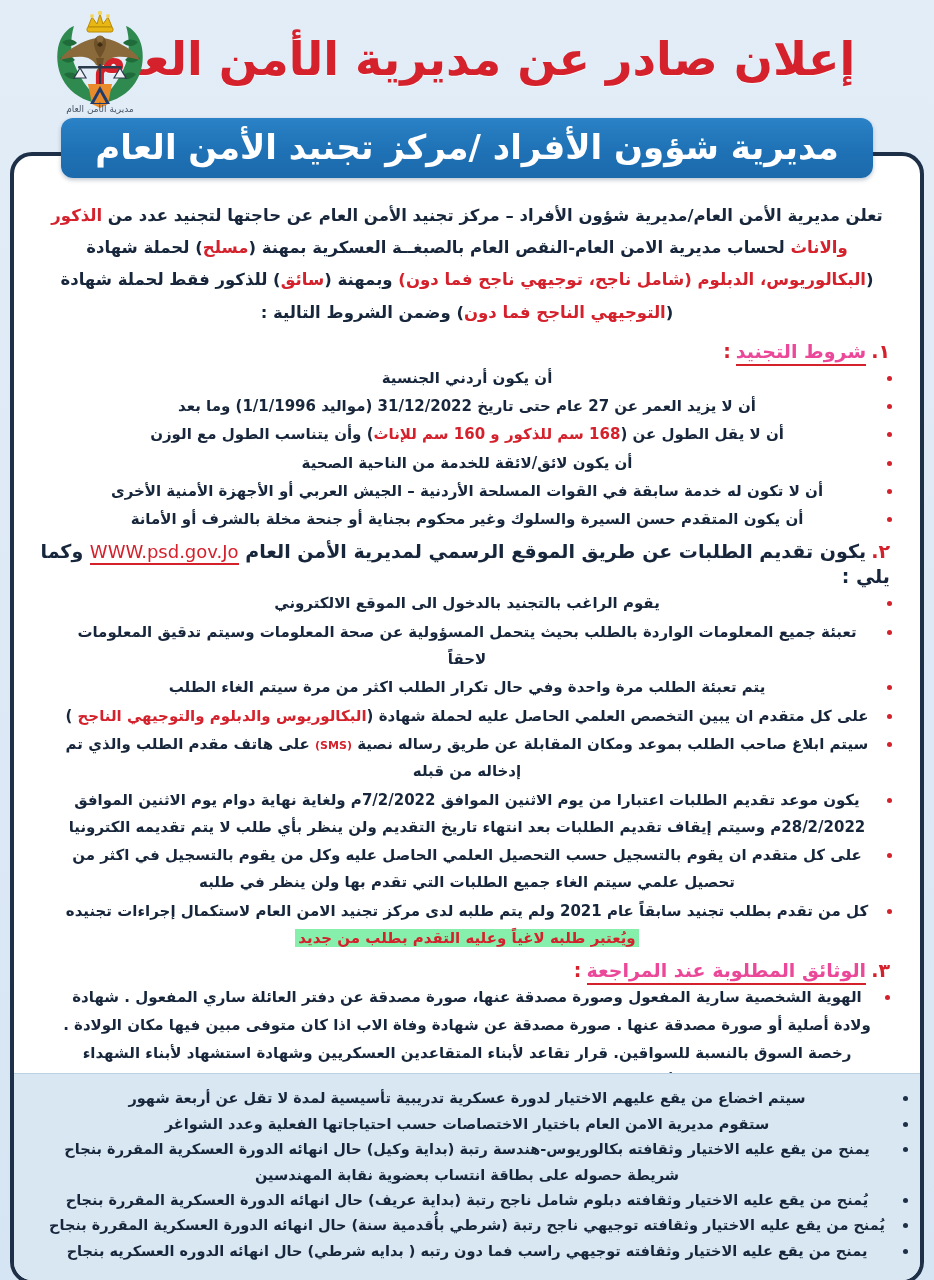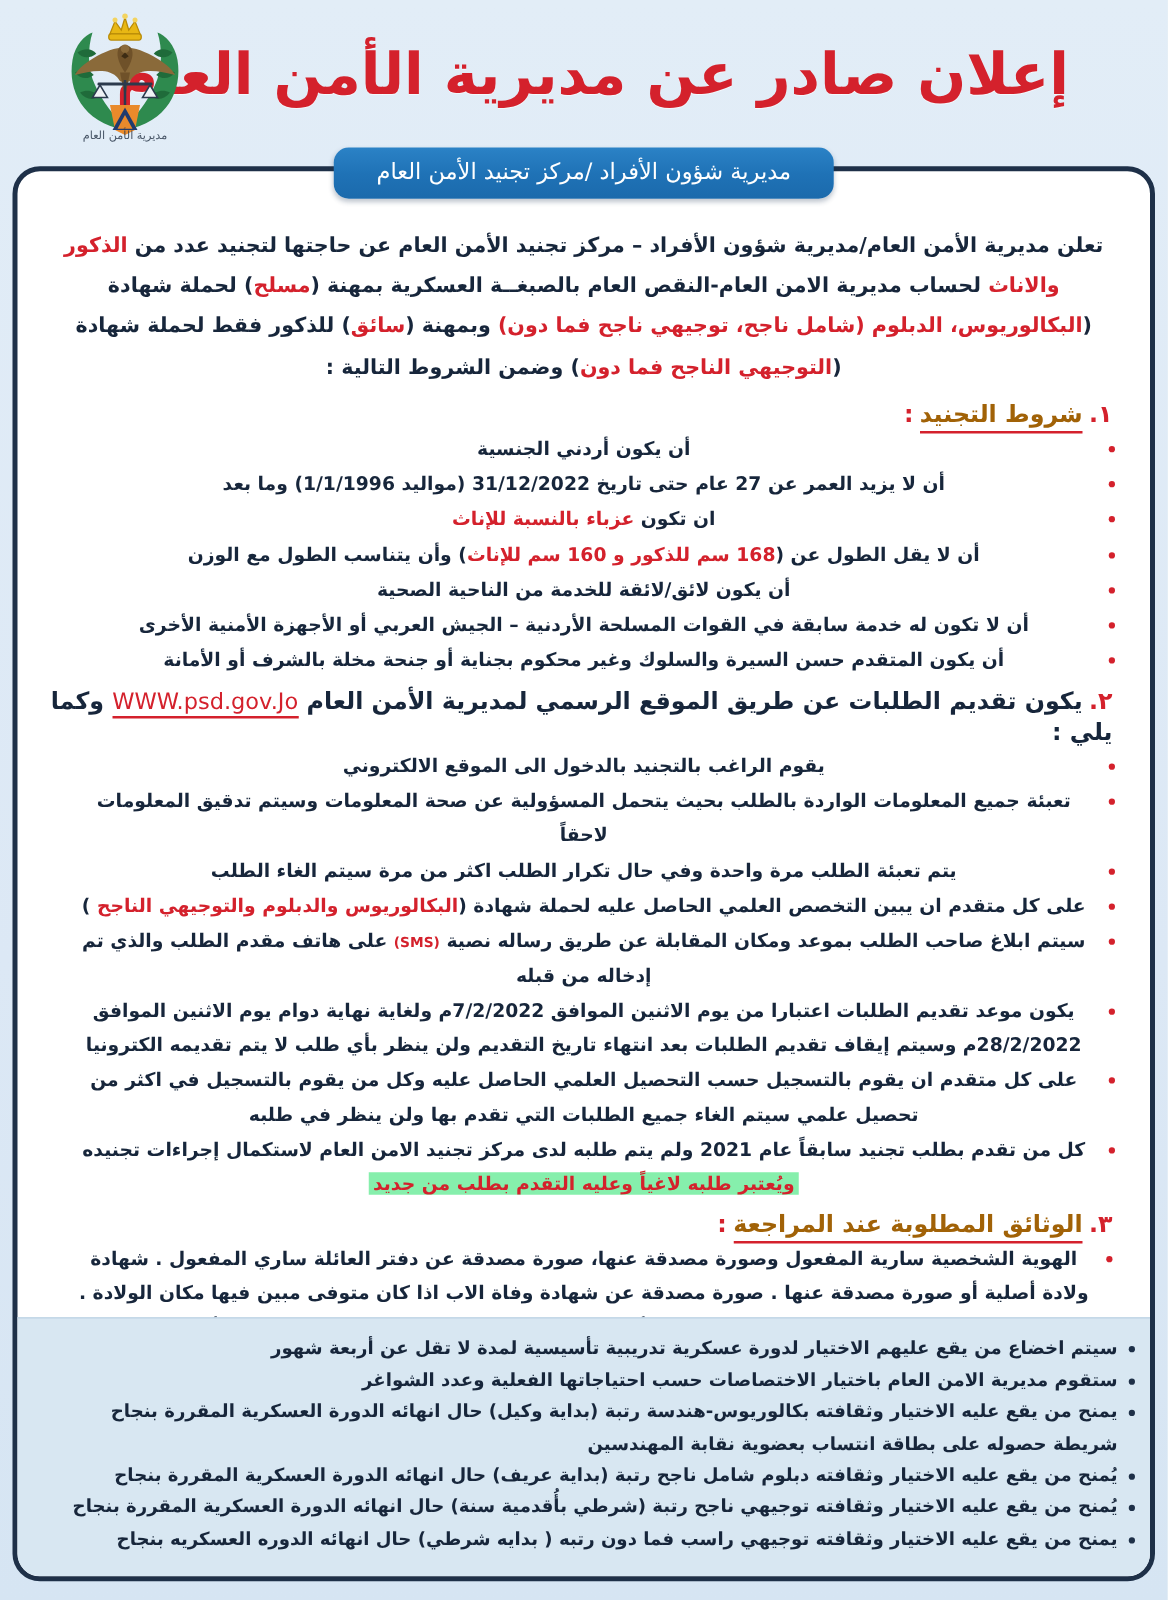--- a/index.html
+++ b/index.html
@@ -61,22 +61,22 @@
     display: flex;
     justify-content: center;
     z-index: 5;
     margin-bottom: -26px;
   }
   .banner {
     background: linear-gradient(180deg,#2b82c6 0%, #1f72b6 52%, #1b6aac 100%);
     border-radius: 12px;
     padding: 9px 34px 11px;
     color: #ffffff;
-    font-size: 18px;
-    font-weight: normal;
+    font-size: 34px;
+    font-weight: bold;
     white-space: nowrap;
     box-shadow: 0 2px 4px rgba(20,45,80,.28);
   }
 
   
   .card {
     position: relative;
     margin: 0 10px;
     border: 4px solid #1e3048;
     border-radius: 22px;
@@ -105,21 +105,21 @@
     margin: 7px 0 3px;
   }
   .sec-head .sec-num {
     font-size: 19px;
     font-weight: bold;
     color: #d4212c;
   }
   .sec-head .sec-title {
     font-size: 19px;
     font-weight: bold;
-    color: #a16207;
+    color: #ec4899;
     border-bottom: 2px solid #d4212c;
     padding-bottom: 2px;
   }
   .sec-head.navy .sec-title {
     color: #17263b;
     border-bottom: none;
   }
   .sec-head .url {
     color: #d4212c;
     border-bottom: 2px solid #d4212c;
@@ -208,20 +208,21 @@
     border-top: 1px solid #bcd2e4;
     padding: 12px 18px 16px;
   }
   .notes-box ul { list-style: none; }
   .notes-box li {
     position: relative;
     font-size: 14.5px;
     font-weight: bold;
     color: #17263b;
     line-height: 1.75;
+    text-align: center;
     padding: 0 26px;
   }
   .notes-box li::before {
     content: "";
     position: absolute;
     right: 12px;
     top: 10px;
     width: 5px; height: 5px;
     border-radius: 50%;
     background: #1e3048;
@@ -285,21 +286,20 @@
 
     <div class="section">
       <div class="sec-head">
         <span class="sec-num">١.</span>
         <span class="sec-title">شروط التجنيد</span>
         <span class="sec-num"> :</span>
       </div>
       <ul class="bullets" id="list-sec1">
           <li><span>أن يكون أردني الجنسية</span></li>
           <li><span>أن لا يزيد العمر عن 27 عام حتى تاريخ 31/12/2022 (مواليد 1/1/1996) وما بعد</span></li>
-          <li><span>ان تكون </span><span class="hl">عزباء بالنسبة للإناث</span></li>
           <li><span>أن لا يقل الطول عن (</span><span class="hl">168 سم للذكور و 160 سم للإناث</span><span>) وأن يتناسب الطول مع الوزن</span></li>
           <li><span>أن يكون لائق/لائقة للخدمة من الناحية الصحية</span></li>
           <li><span>أن لا تكون له خدمة سابقة في القوات المسلحة الأردنية – الجيش العربي أو الأجهزة الأمنية الأخرى</span></li>
           <li><span>أن يكون المتقدم حسن السيرة والسلوك وغير محكوم بجناية أو جنحة مخلة بالشرف أو الأمانة</span></li>
         </ul>
     </div>
 
     <div class="section">
       <div class="sec-head navy">
         <span class="sec-num">٢.</span>

